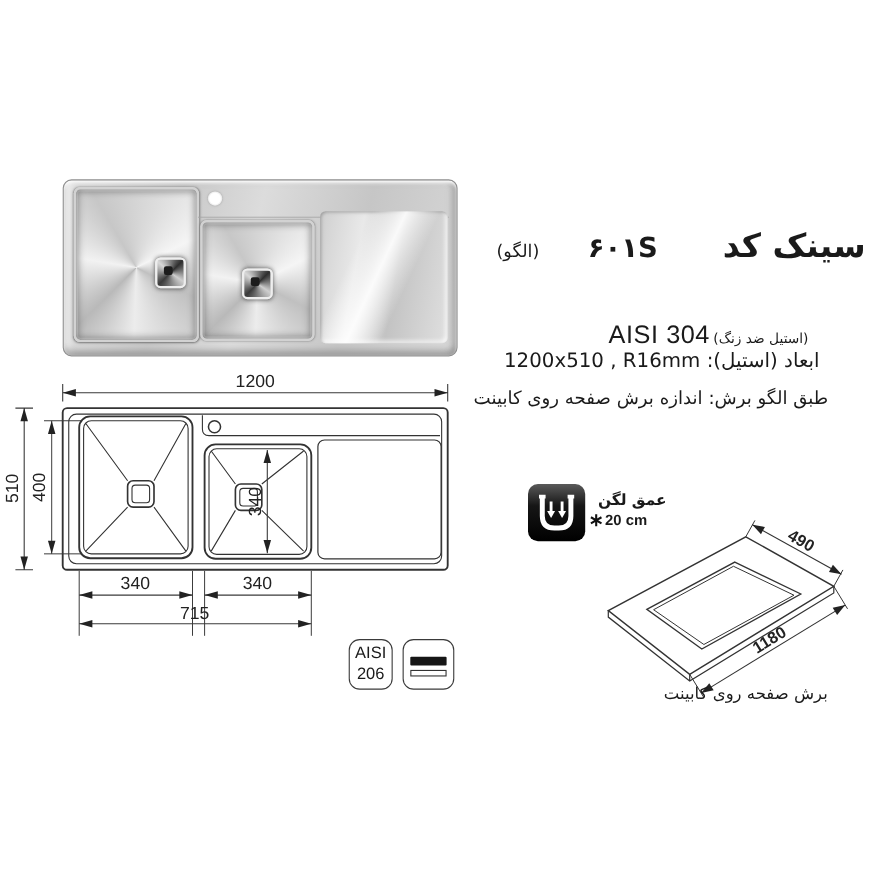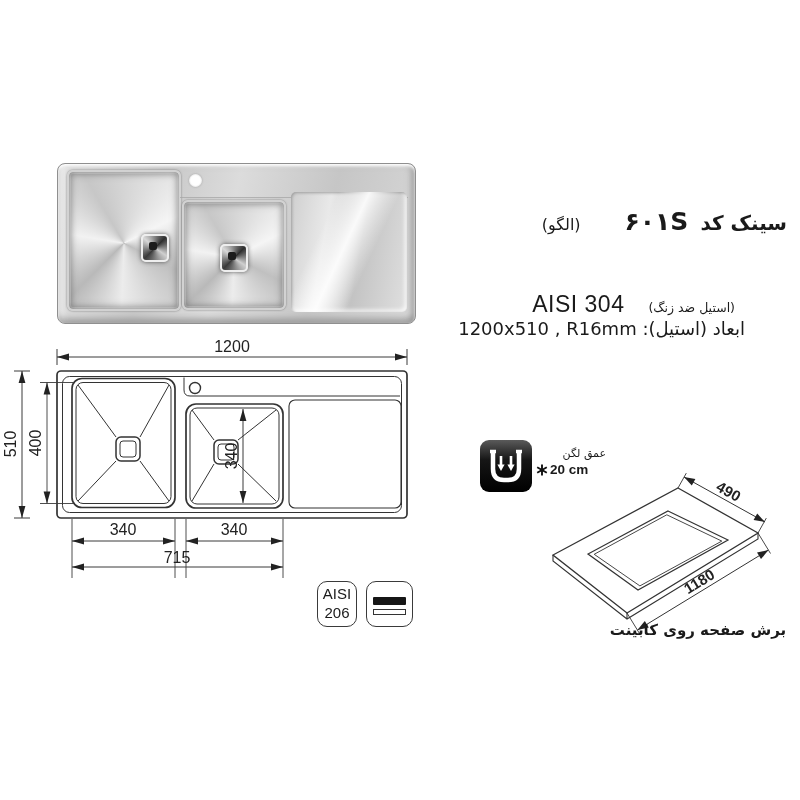--- a/index.html
+++ b/index.html
@@ -27,24 +27,24 @@
     background:radial-gradient(circle,#ffffff 52%,#e3e3e3 74%,#b2b2b2 100%);box-shadow:0 0 2px #9a9a9a;}
   .deck-groove{position:absolute;left:122px;top:33px;width:228px;height:1px;background:#a8a8a8;opacity:.8;}
   .drainboard{position:absolute;left:233px;top:28px;width:116px;height:120px;border-radius:5px;
     background:linear-gradient(100deg,#cfcfcf 0%,#e9e9e9 30%,#c3c3c3 58%,#e0e0e0 100%);
     box-shadow:inset 1px 1px 3px rgba(140,140,140,.8), inset -2px -2px 4px rgba(255,255,255,.9);overflow:hidden;}
   .streak{position:absolute;left:-20%;top:-20%;width:140%;height:140%;
     background:linear-gradient(115deg,transparent 34%,rgba(255,255,255,.9) 47%,transparent 60%);}
 
   
   .title-row{top:207px;right:13px;display:flex;direction:rtl;align-items:baseline;gap:12px;}
-  .title-main{font-size:20px;font-weight:bold;}
+  .title-main{font-size:30px;font-weight:bold;margin-left:47px;}
   .title-code{font-size:25px;font-weight:bold;direction:ltr;unicode-bidi:isolate;}
   .title-paren{font-size:16px;margin-right:32px;}
-  .grade-row{top:280px;right:65px;display:flex;direction:ltr;align-items:baseline;gap:24px;}
+  .grade-row{top:280px;right:65px;display:flex;direction:ltr;align-items:baseline;gap:3px;}
   .grade{font-size:23px;letter-spacing:.5px;}
   .grade-note{font-size:12.5px;direction:rtl;unicode-bidi:isolate;margin-top:20px;}
   .size-line{top:318px;right:55px;font-size:18px;direction:ltr;unicode-bidi:plaintext;}
   .cut-line{top:352px;right:47px;font-size:16.5px;direction:rtl;}
 
   
   svg text{font-family:"Liberation Sans",sans-serif;fill:#222;}
   .dimtxt{font-size:16px;}
   .dimtxt-iso{font-size:15px;font-weight:bold;}
 
@@ -52,24 +52,24 @@
   .aisi-badge{left:317px;top:581px;width:38px;height:44px;border:1.6px solid #3a3a3a;border-radius:10px;
     display:flex;flex-direction:column;align-items:center;justify-content:center;font-size:15px;line-height:1.25;}
   .panel-badge{left:366px;top:581px;width:45px;height:44px;border:1.6px solid #3a3a3a;border-radius:10px;}
   .bar-thick{position:absolute;left:6px;right:6px;top:15px;height:8px;background:#161616;border-radius:1px;}
   .bar-thin{position:absolute;left:6px;right:6px;top:27px;height:4px;background:#fff;border:1.3px solid #333;}
 
   
   .depth-icon{left:480px;top:440px;width:52px;height:52px;border-radius:9px;
     background:linear-gradient(180deg,#5a5a5a 0%,#161616 38%,#000 100%);}
   .depth-text{left:536px;top:447px;width:70px;}
-  .depth-label{font-size:11px;font-weight:normal;direction:rtl;display:block;}
+  .depth-label{font-size:14px;font-weight:bold;direction:rtl;display:block;}
   .depth-value{display:flex;align-items:center;gap:2px;font-size:13.5px;font-weight:bold;margin-top:2px;}
 
-  .caption{left:598px;top:621px;width:200px;text-align:center;font-size:15px;font-weight:bold;direction:rtl;}
+  .caption{left:578px;top:621px;width:200px;text-align:center;font-size:15px;font-weight:normal;direction:rtl;}
 </style>
 </head>
 <body>
 
 <div id="stage">
 
   <div class="abs photo">
     <div class="bowl bowl-1">
       <div class="drain" style="left:72px;top:62px;">
           <div class="pit"></div>
@@ -92,20 +92,21 @@
     <span class="title-code">۶۰۱S</span>
     <span class="title-paren">(الگو)</span>
   </div>
 
   <div class="abs grade-row">
     <span class="grade">AISI 304</span>
     <span class="grade-note fa">(استیل ضد زنگ)</span>
   </div>
 
   <div class="abs size-line fa">ابعاد (استیل): 1200x510 , R16mm</div>
+  <div class="abs cut-line fa">طبق الگو برش: اندازه برش صفحه روی کابینت</div>
 
   <svg class="abs" style="left:0;top:335px;" width="430" height="250" viewBox="0 0 430 250">
     <g stroke="#333" fill="none">
 
       <rect x="57" y="36" width="350" height="147" rx="4" stroke-width="1.7"></rect>
       <rect x="62.5" y="41.5" width="339" height="136" rx="7" stroke-width="1"></rect>
 
       <rect x="72" y="43.5" width="103" height="129" rx="10" stroke-width="1.7"></rect>
       <rect x="76" y="47.5" width="95" height="121" rx="7" stroke-width="1"></rect>
       <path d="M78 50 L116 102 M169 50 L140 102 M78 166 L116 126 M169 166 L140 126" stroke-width="1"></path>

